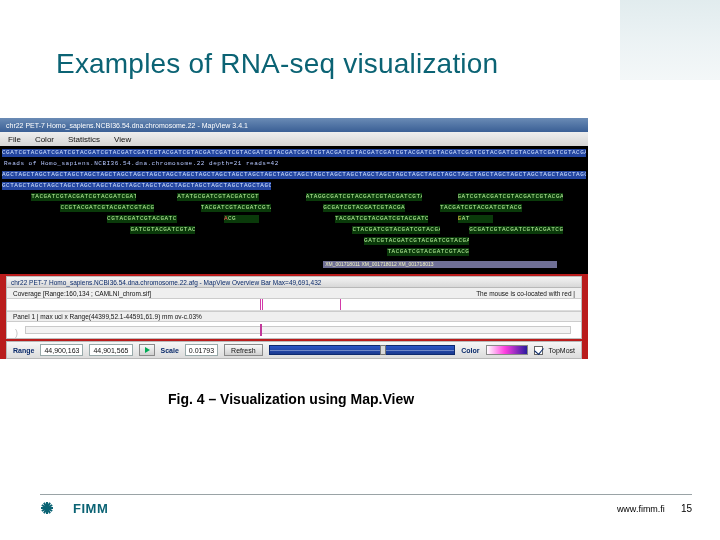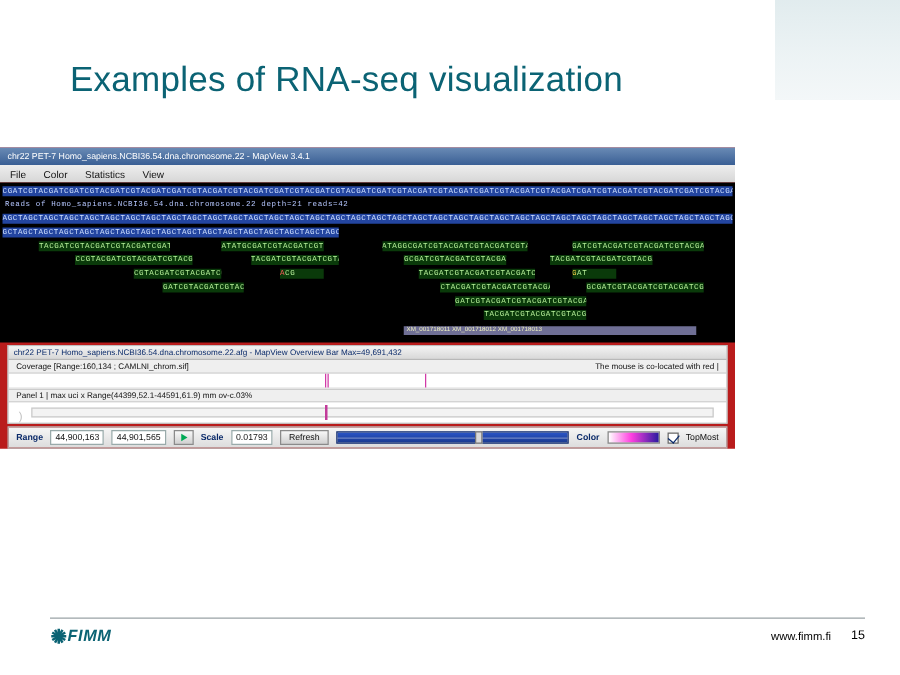--- a/index.html
+++ b/index.html
@@ -90,21 +90,21 @@
   }
   .tcheck { width:9px; height:9px; border:1px solid #666; background:#fff; position:relative; }
   .tcheck.checked::after { content:""; position:absolute; left:1px; top:-1px; width:5px; height:7px; border-right:1.5px solid #0a2a6a; border-bottom:1.5px solid #0a2a6a; transform:rotate(40deg); }
 
   .caption { text-align:left; padding: 26px 0 0 168px; font-size: 14px; font-weight: bold; color:#000; }
   .footer {
     position:absolute; left:40px; right:28px; bottom:24px;
     display:flex; align-items:center; justify-content:space-between;
     border-top:1px solid #9aa3a6; padding-top:6px;
   }
-  .logo { display:flex; align-items:center; gap:0;font-style:italic; }
+  .logo { display:flex; align-items:flex-start; gap:19px; }
   .logo-burst { width:14px; height:14px; position:relative; }
   .logo-burst span {
     position:absolute; left:6px; top:1px; width:2px; height:12px; background:#0b6374; transform-origin:center;
   }
   .logo-text { font-size:13px; font-weight:700; color:#0b6374; letter-spacing:0.5px; }
   .foot-right { display:flex; align-items:center; gap:16px; font-size:10px; color:#000; }
   .foot-url { font-size:9px; }
 </style>
 </head>
 <body>
@@ -216,20 +216,21 @@
         </div>
         <span class="tlabel">Color</span>
         <div class="tcolor-grad"></div>
         <span class="tcheck checked"></span>
         <span>TopMost</span>
       </div>
 
     </div>
   </div>
 
+  <div class="caption">Fig. 4 – Visualization using Map.View</div>
 
   <div class="footer">
     <div class="logo">
       <div class="logo-burst">
         <span style="transform:rotate(0deg)"></span>
         <span style="transform:rotate(30deg)"></span>
         <span style="transform:rotate(60deg)"></span>
         <span style="transform:rotate(90deg)"></span>
         <span style="transform:rotate(120deg)"></span>
         <span style="transform:rotate(150deg)"></span>

